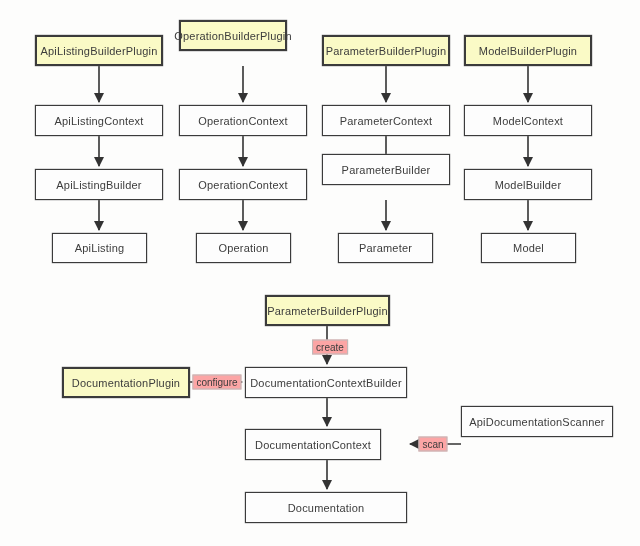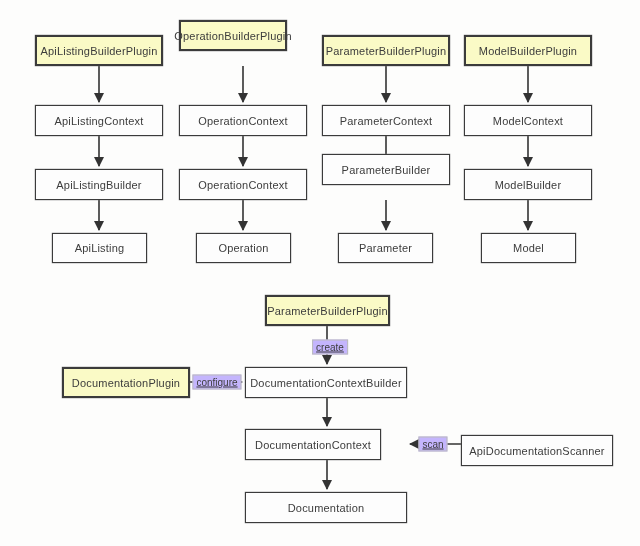--- a/index.html
+++ b/index.html
@@ -41,26 +41,25 @@
     background: var(--plugin-fill, #fafac6);
     border-width: 2px;
   }
   .edge-label {
     position: absolute;
     box-sizing: border-box;
     transform: translate(-50%, -50%);
     padding: 1px 3px;
     font-size: 10px;
     color: var(--text, #3c3c3c);
-    background: #c4b5fd;
+    background: #fca5a5;
     border: 1px solid var(--edge-label-border, #bbbbbb);
     line-height: 11px;
     z-index: 3;
     white-space: nowrap;
-    text-decoration: underline;
   }
 </style>
 </head>
 <body>
 
 <div class="canvas">
 
   <svg class="arrows" width="640" height="546" viewBox="0 0 640 546">
     <defs>
       <marker id="arrow" viewBox="0 0 10 10" refX="9" refY="5" markerWidth="6.5" markerHeight="6.5" orient="auto-start-reverse">
@@ -120,17 +119,17 @@
   <div class="node plugin" style="left:62px;top:367px;width:128px">DocumentationPlugin</div>
 
   <div class="edge-label" style="left:217px;top:382px">configure</div>
 
   <div class="node" style="left:245px;top:367px;width:162px">DocumentationContextBuilder</div>
 
   <div class="node" style="left:245px;top:429px;width:136px">DocumentationContext</div>
 
   <div class="edge-label" style="left:433px;top:444px">scan</div>
 
-  <div class="node" style="left:461px;top:435px;width:152px">ApiDocumentationScanner</div>
+  <div class="node" style="left:461px;top:406px;width:152px">ApiDocumentationScanner</div>
 
   <div class="node" style="left:245px;top:492px;width:162px">Documentation</div>
 
 </div>
 
 </body></html>

